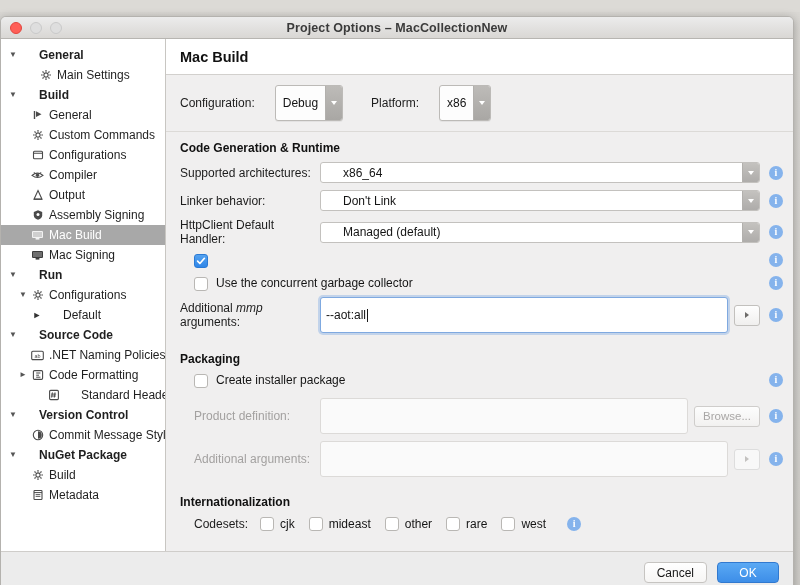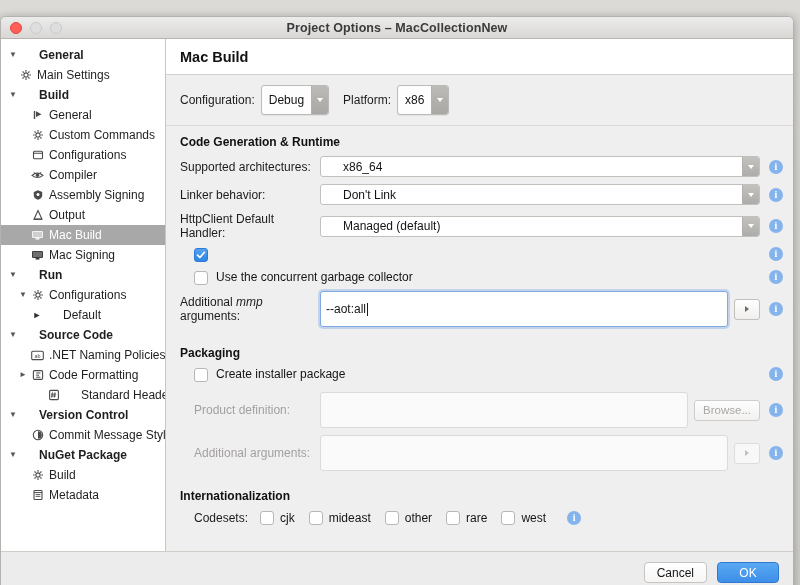--- a/index.html
+++ b/index.html
@@ -90,27 +90,27 @@
     flex-shrink: 0;
   }
   #main-header .h {
     font-size: 14.5px; font-weight: bold; color: #111;
   }
   #scroller { flex: 1; padding: 0; overflow: hidden; }
   .cfgbar {
     display: flex; align-items: center;
     padding: 10px 0 10px 14px;
     border-bottom: 1px solid #dcdad7;
-    gap: 6px;
+    gap: 20px;
   }
   .flabel { font-size: 12px; color: #1c1c1c; }
   
   .popup {
     display: inline-flex; align-items: stretch;
-    height: 30px;
+    height: 36px;
     background: #fdfdfd;
     border: 1px solid #bcbab7;
     border-radius: 3px;
     box-shadow: 0 1px 0 rgba(0,0,0,.05);
     overflow: hidden;
   }
   .popup .val {
     padding: 0 7px; font-size: 12px; color: #131313;
     display: flex; align-items: center; white-space: nowrap;
   }
@@ -293,21 +293,21 @@
   </div>
 
   <div id="body">
 
     <div id="sidebar">
         <div class="node group" style="padding-left: 6px;">
           <span class="tw">▼</span>
           <span class="ico"></span>
           <span class="lbl">General</span>
         </div>
-        <div class="node" style="padding-left: 4px;">
+        <div class="node" style="padding-left: 24px;">
           <span class="tw none"></span>
           <span class="ico">
             <svg width="12" height="12" viewBox="0 0 12 12">
               <circle cx="6" cy="6" r="2.1" stroke="#4a4a4a" fill="none" stroke-width="1.1"></circle>
               <line x1="9.3" y1="6.0" x2="11.0" y2="6.0" stroke="#4a4a4a" stroke-width="1.2"></line>
               <line x1="8.3" y1="8.3" x2="9.5" y2="9.5" stroke="#4a4a4a" stroke-width="1.2"></line>
               <line x1="6.0" y1="9.3" x2="6.0" y2="11.0" stroke="#4a4a4a" stroke-width="1.2"></line>
               <line x1="3.7" y1="8.3" x2="2.5" y2="9.5" stroke="#4a4a4a" stroke-width="1.2"></line>
               <line x1="2.7" y1="6.0" x2="1.0" y2="6.0" stroke="#4a4a4a" stroke-width="1.2"></line>
               <line x1="3.7" y1="3.7" x2="2.5" y2="2.5" stroke="#4a4a4a" stroke-width="1.2"></line>
@@ -368,35 +368,35 @@
               <line x1="3" y1="3.2" x2="4" y2="4.4" stroke="#4a4a4a" stroke-width="1"></line>
               <line x1="10" y1="3.2" x2="9" y2="4.4" stroke="#4a4a4a" stroke-width="1"></line>
             </svg>
           </span>
           <span class="lbl">Compiler</span>
         </div>
         <div class="node" style="padding-left: 16px;">
           <span class="tw none"></span>
           <span class="ico">
             <svg width="12" height="12" viewBox="0 0 12 12">
+              <path d="M6 1.6 L10 10.2 L2 10.2 Z" stroke="#4a4a4a" fill="none" stroke-width="1.1"></path>
+              <line x1="2" y1="10.2" x2="10" y2="10.2" stroke="#4a4a4a" stroke-width="1.2"></line>
+            </svg>
+          </span>
+          <span class="lbl">Output</span>
+        </div>
+        <div class="node" style="padding-left: 16px;">
+          <span class="tw none"></span>
+          <span class="ico">
+            <svg width="12" height="12" viewBox="0 0 12 12">
               <path d="M6 1.3 L10.2 3 V6.3 Q10.2 9.3 6 10.8 Q1.8 9.3 1.8 6.3 V3 Z" fill="#4a4a4a"></path>
               <circle cx="6" cy="5.6" r="1.5" fill="#fff"></circle>
             </svg>
           </span>
           <span class="lbl">Assembly Signing</span>
-        </div>
-        <div class="node" style="padding-left: 16px;">
-          <span class="tw none"></span>
-          <span class="ico">
-            <svg width="12" height="12" viewBox="0 0 12 12">
-              <path d="M6 1.6 L10 10.2 L2 10.2 Z" stroke="#4a4a4a" fill="none" stroke-width="1.1"></path>
-              <line x1="2" y1="10.2" x2="10" y2="10.2" stroke="#4a4a4a" stroke-width="1.2"></line>
-            </svg>
-          </span>
-          <span class="lbl">Output</span>
         </div>
         <div class="node selected" style="padding-left: 16px;">
           <span class="tw none"></span>
           <span class="ico">
             <svg width="13" height="12" viewBox="0 0 13 12">
               <rect x="1" y="2" width="11" height="7" rx="1.1" fill="#f2f2f2"></rect>
               <rect x="2" y="3" width="9" height="5" fill="#cfcfcf"></rect>
               <rect x="4.6" y="9" width="3.8" height="1.6" fill="#f2f2f2"></rect>
             </svg>
           </span>

